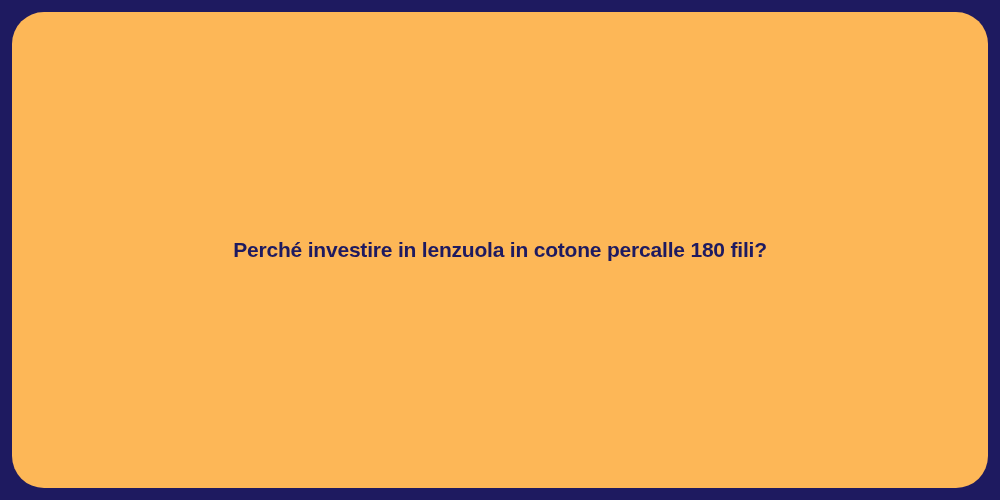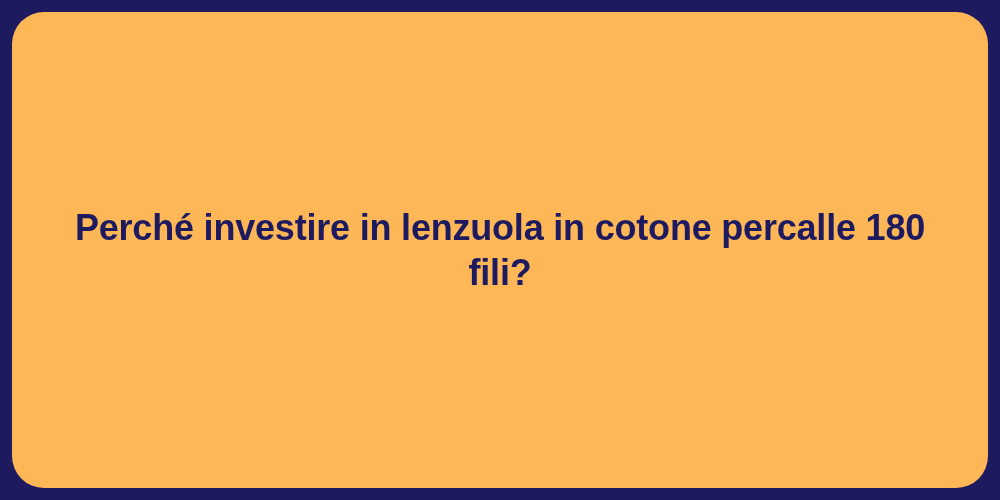--- a/index.html
+++ b/index.html
@@ -37,21 +37,21 @@
     border-radius: 32px;
     display: flex;
     align-items: center;
     justify-content: center;
     padding: 0 40px;
   }
 
   .headline {
     margin: 0;
     font-family: "Liberation Sans", "DejaVu Sans", sans-serif;
-    font-size: 36px;
+    font-size: 21px;
     font-weight: bold;
     line-height: 1.25;
     letter-spacing: -0.2px;
     color: #1E1A60;
     text-align: center;
     max-width: 860px;
     word-wrap: break-word;
   }
 </style>
 </head>

